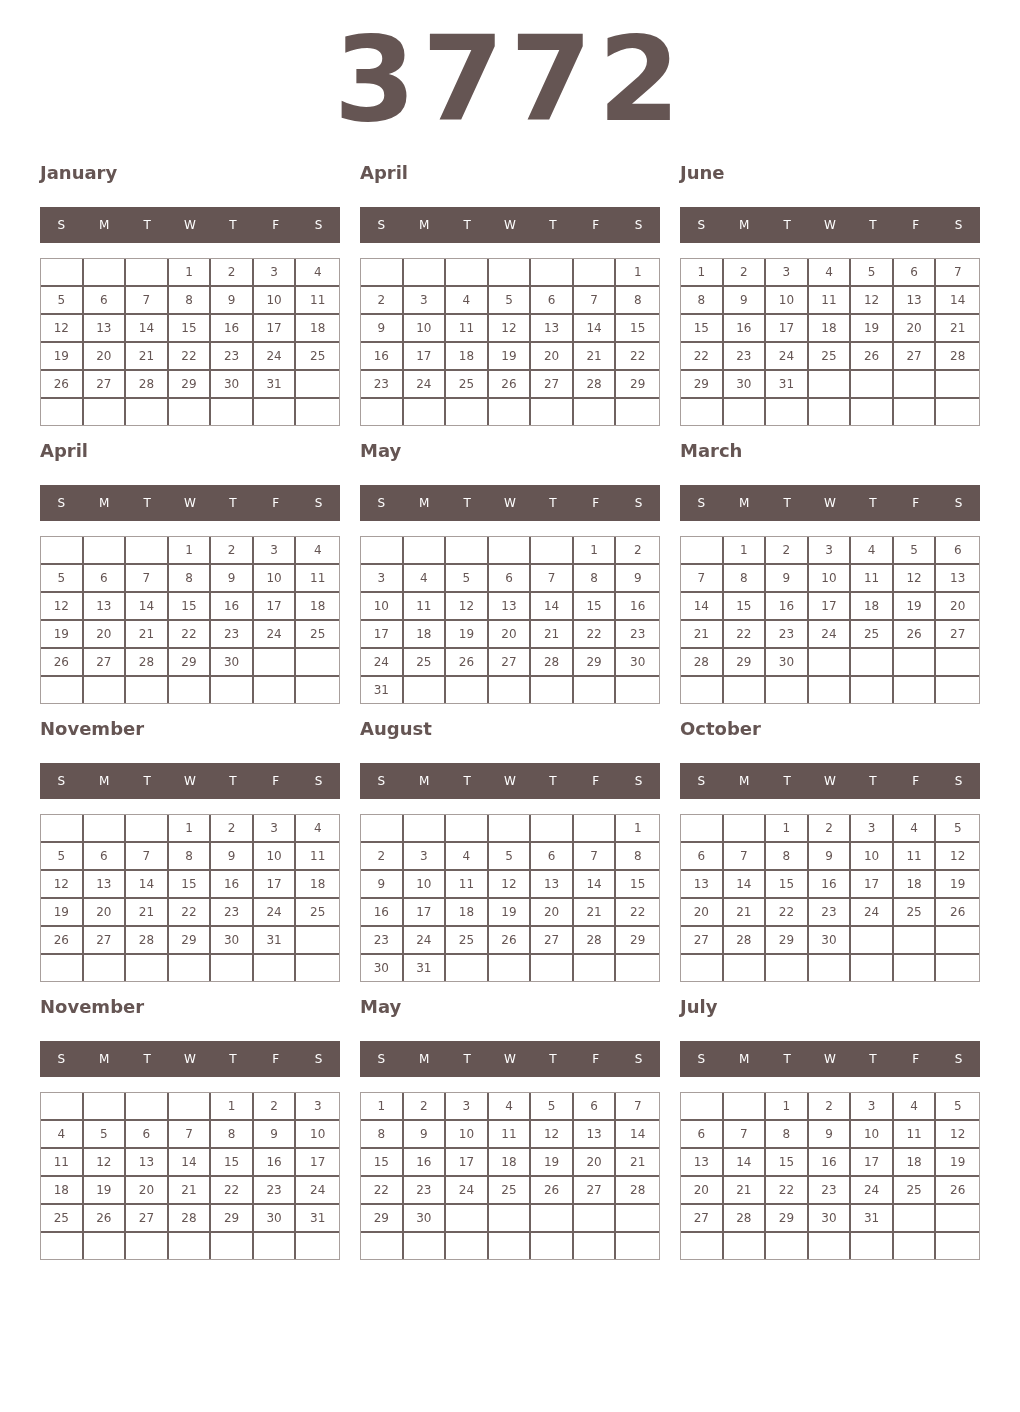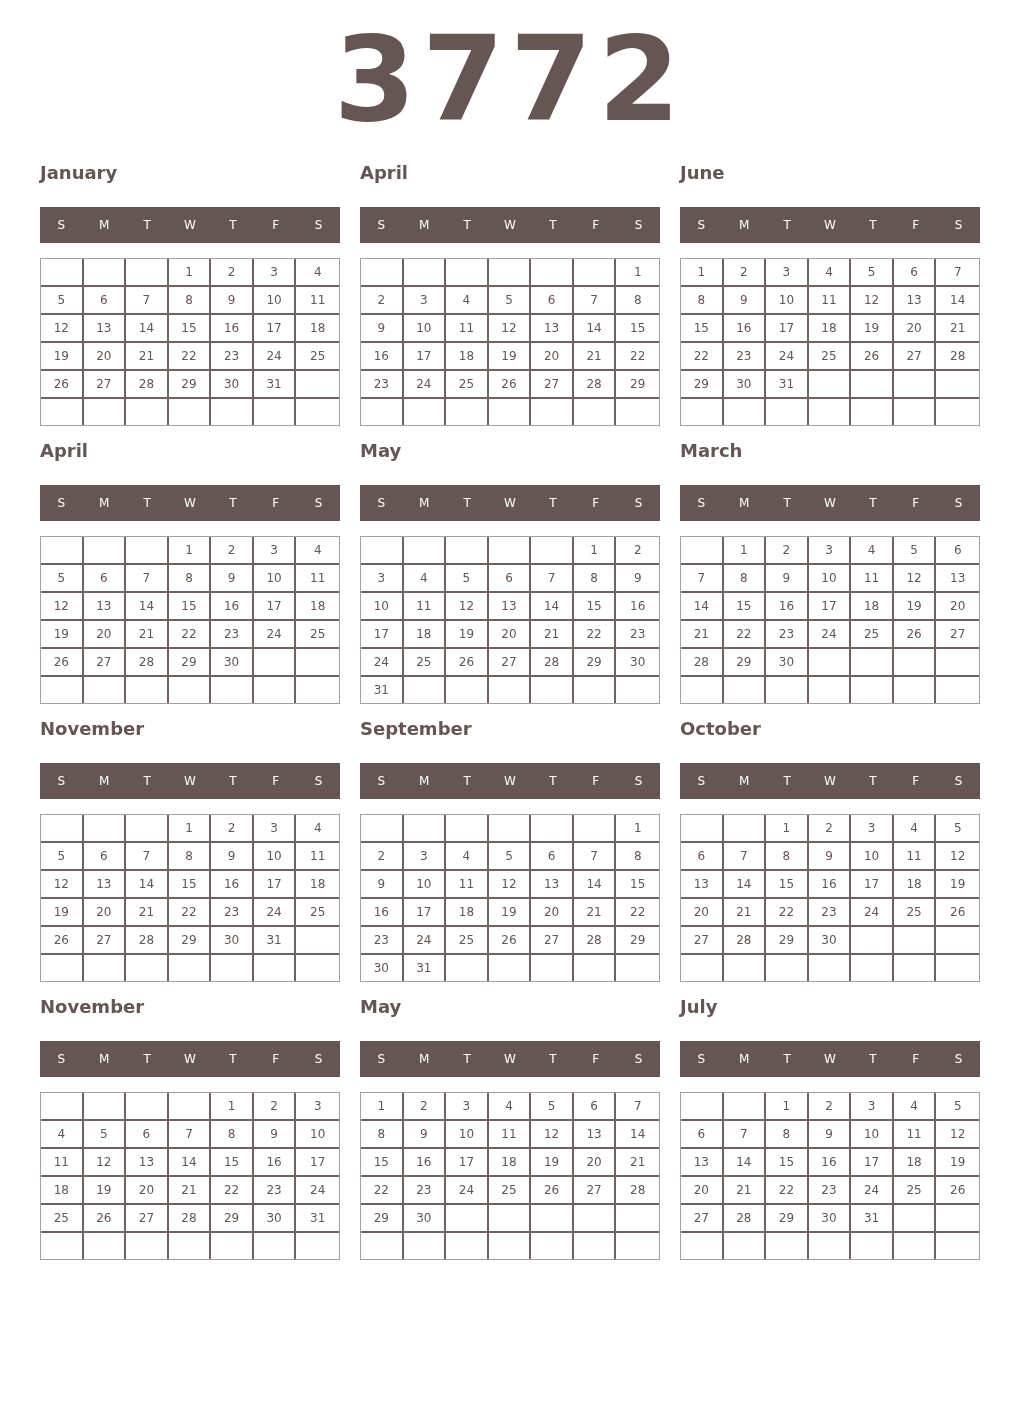--- a/index.html
+++ b/index.html
@@ -405,21 +405,21 @@
         <div class="cell lr"></div>
         <div class="cell lr"></div>
         <div class="cell lr"></div>
         <div class="cell lr"></div>
         <div class="cell lr"></div>
         <div class="cell lr"></div>
         <div class="cell lc lr"></div>
       </div>
     </div>
     <div class="month" style="left: 360px; top: 718px;">
-      <div class="mtitle">September</div>
+      <div class="mtitle">August</div>
       <div class="dow">
         <span>S</span>
         <span>M</span>
         <span>T</span>
         <span>W</span>
         <span>T</span>
         <span>F</span>
         <span>S</span>
       </div>
       <div class="grid">

